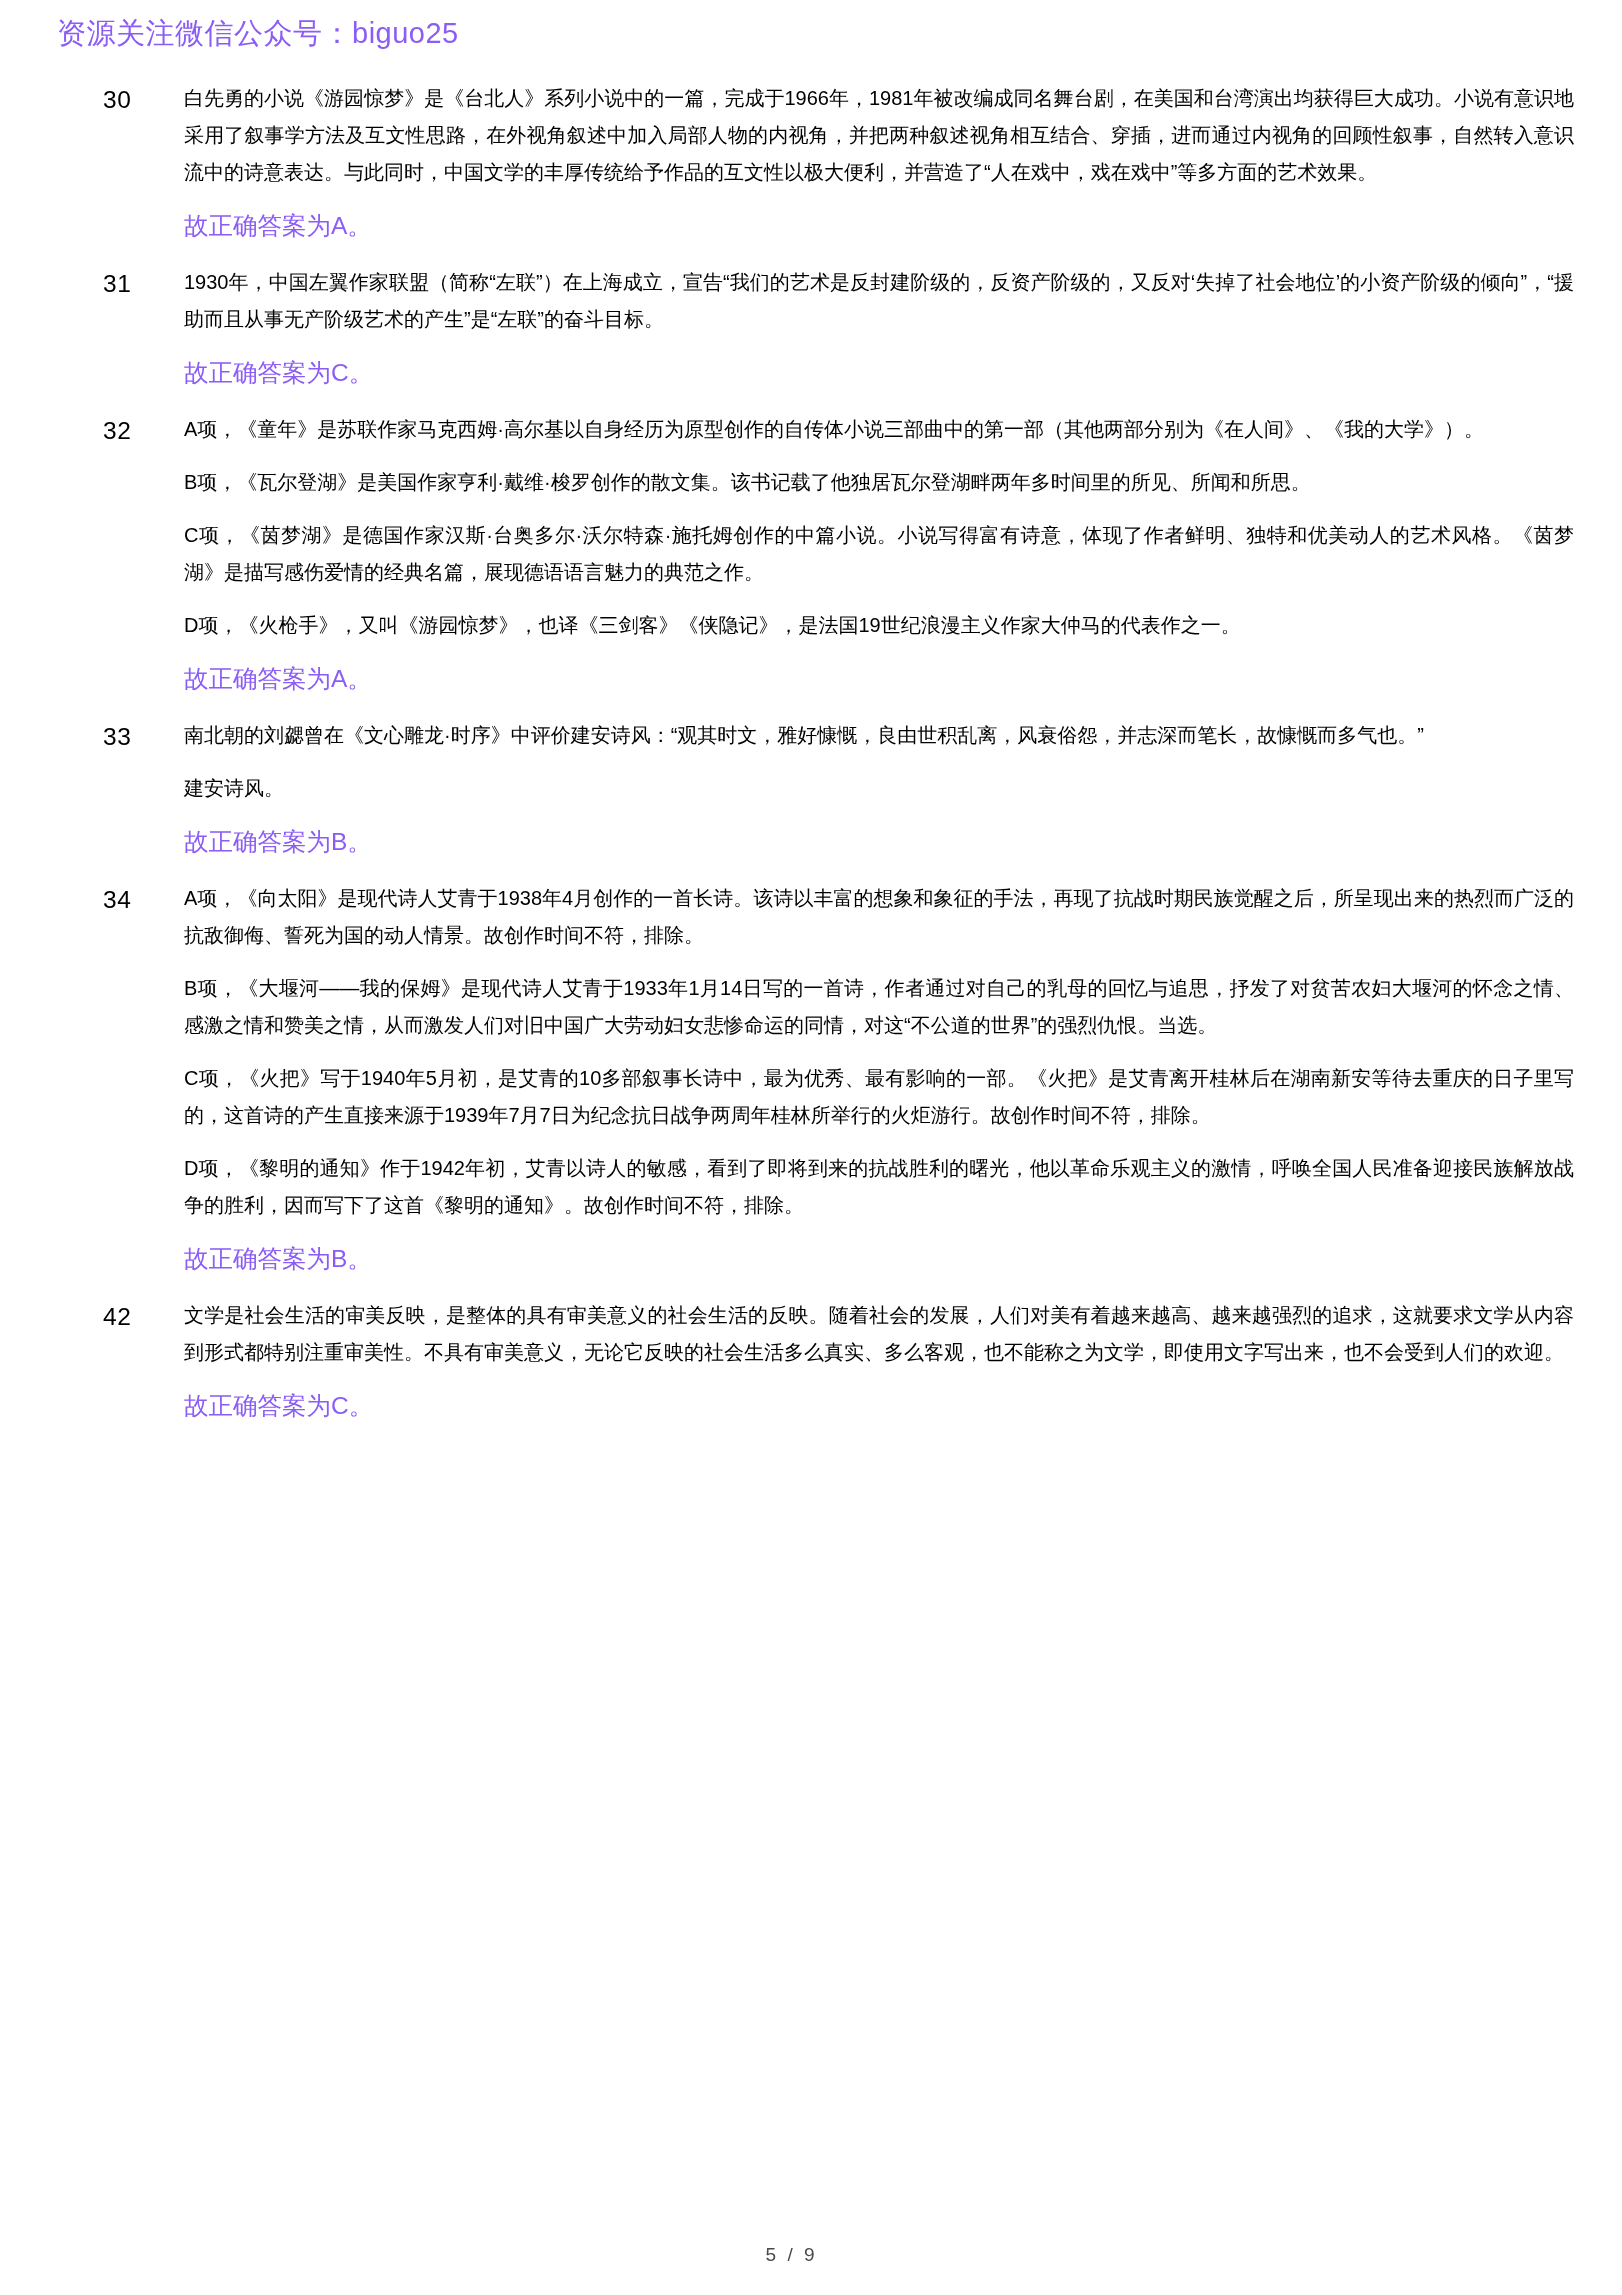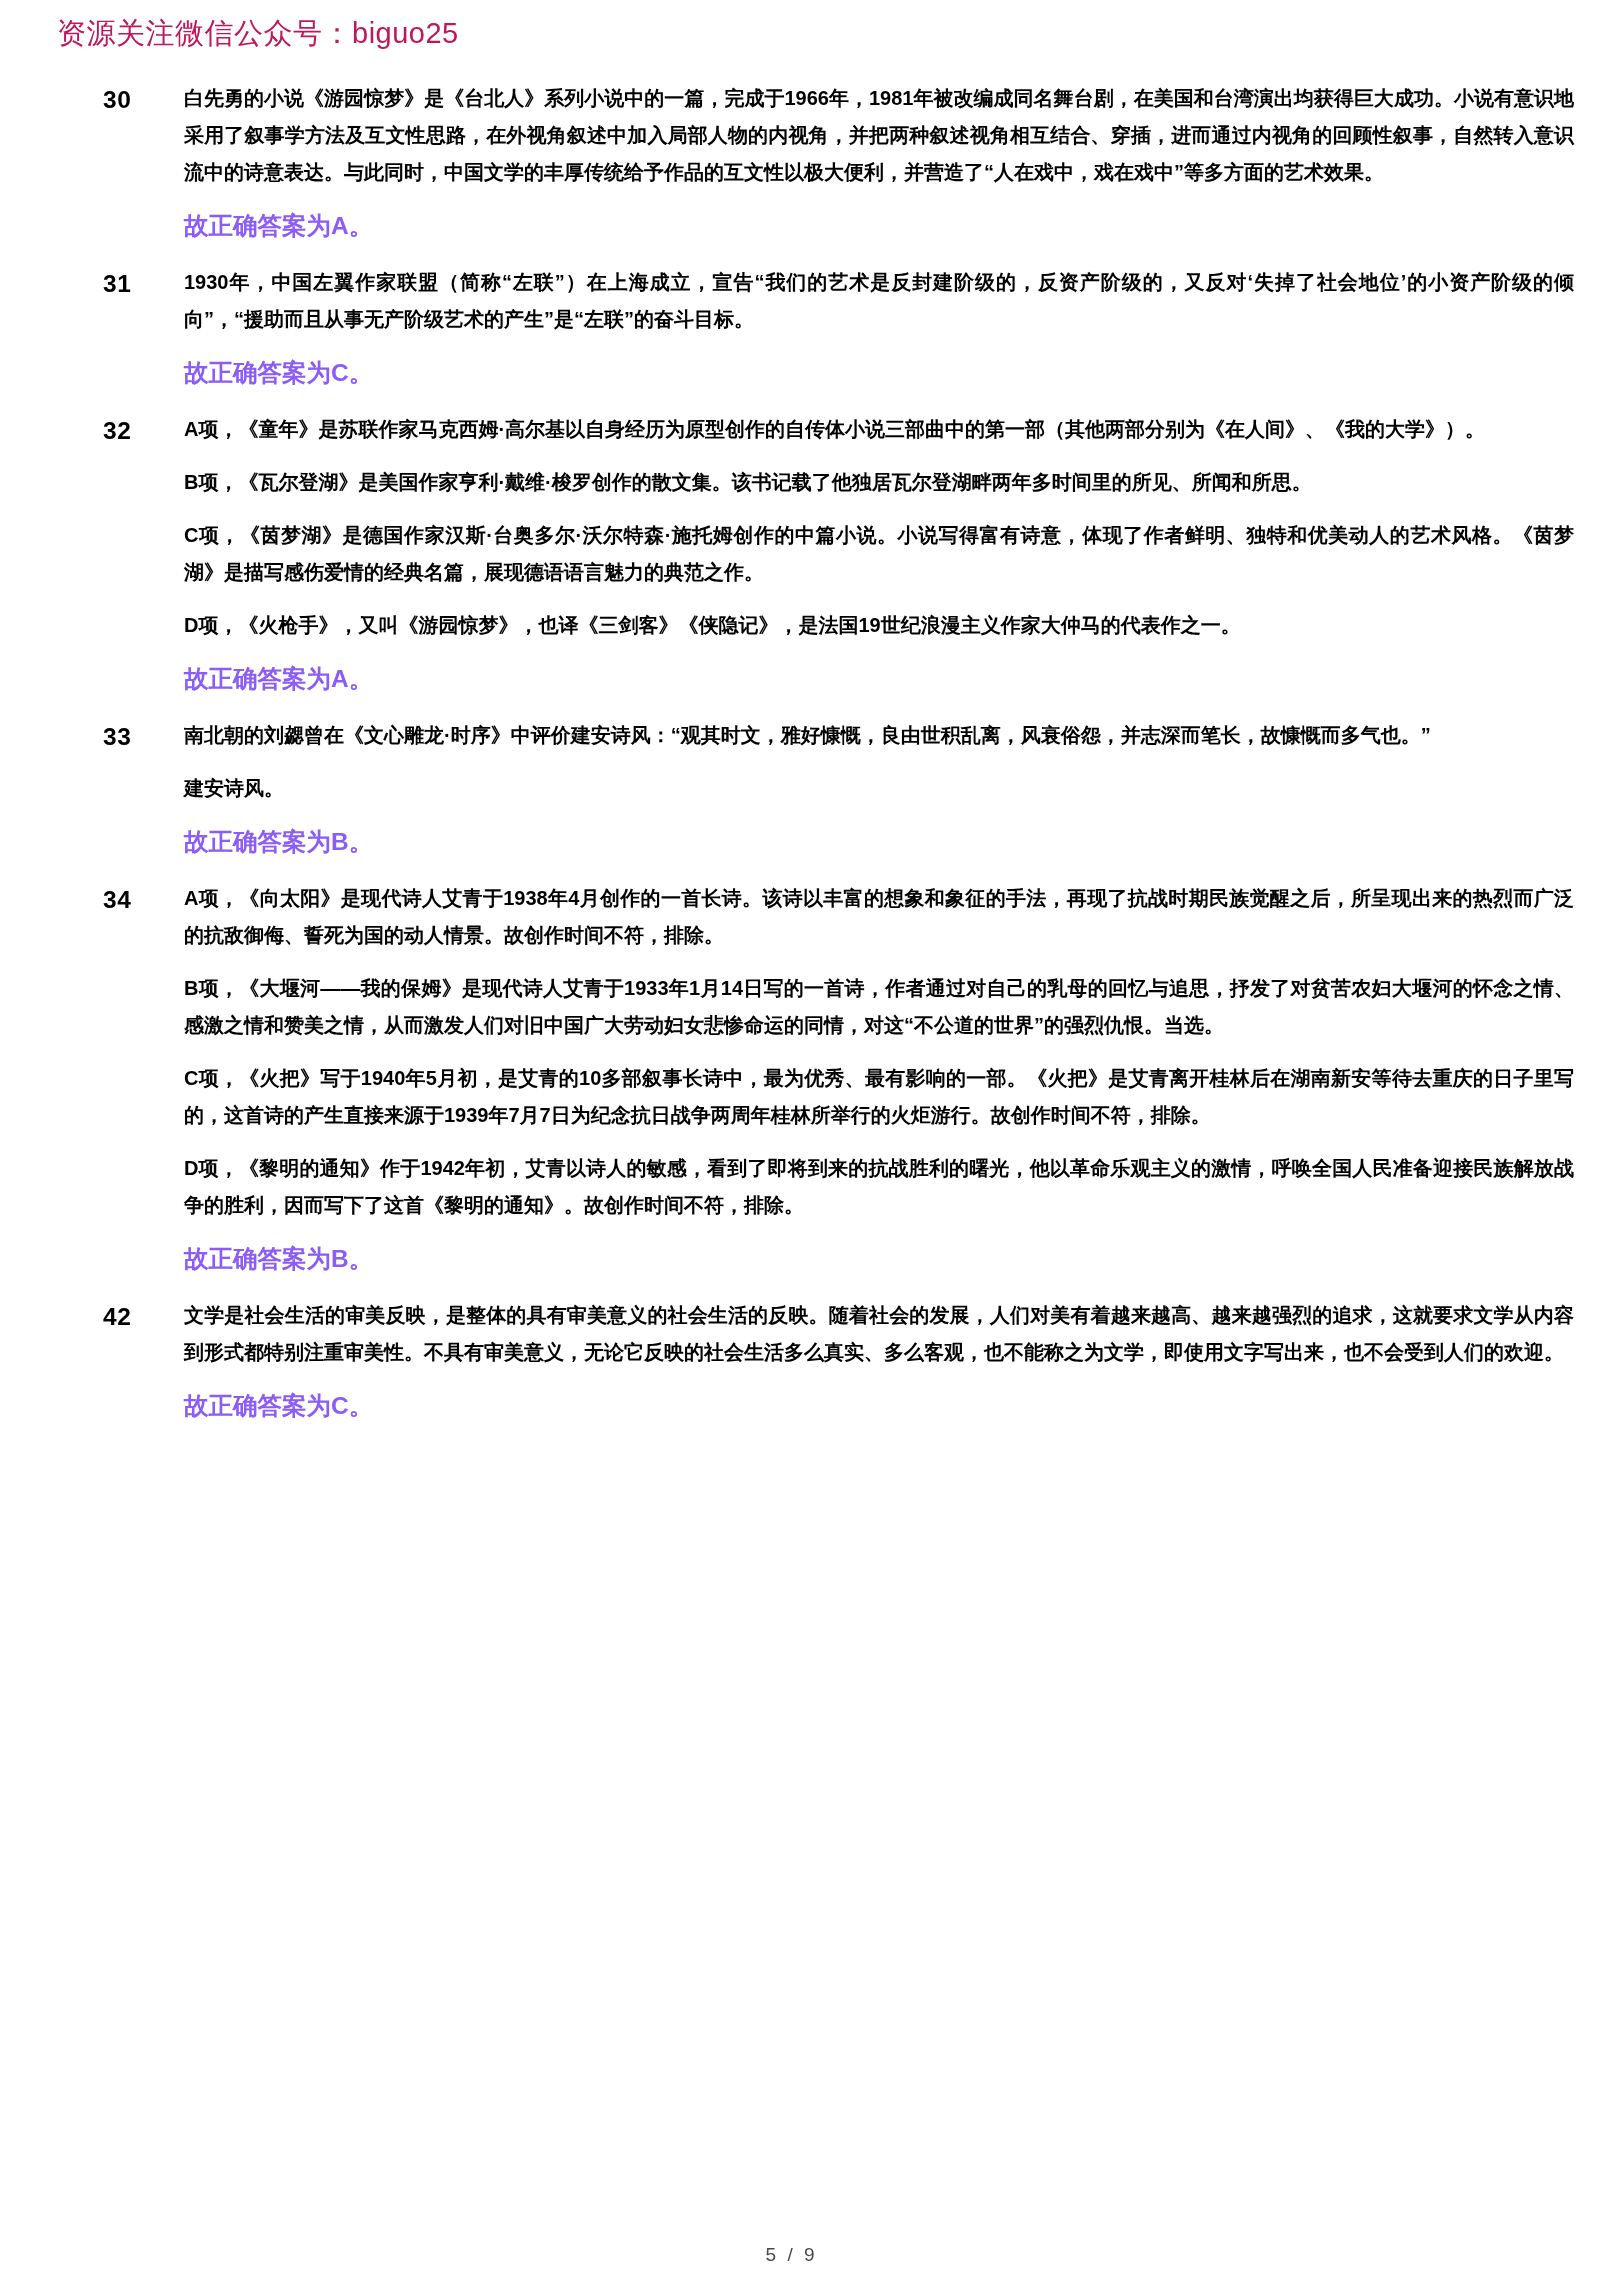--- a/index.html
+++ b/index.html
@@ -24,40 +24,39 @@
     background: #ffffff;
   }
 
   
   .promo-header {
     position: absolute;
     left: 57px;
     top: 18px;
     font-size: 29px;
     line-height: 1.1;
-    color: #be185d;
+    color: #8b5cf6;
     letter-spacing: 0.5px;
     white-space: nowrap;
   }
 
   
   .content {
     position: absolute;
     left: 0;
     top: 80px;
     width: 1622px;
   }
 
   
   .qblock {
     position: relative;
     padding-left: 184px;   
     padding-right: 48px;
     margin-bottom: 0;
-    font-weight: bold;
   }
 
   .qnum {
     position: absolute;
     left: 103px;
     top: 0.9px;
     width: 57px;
     font-size: 24.5px;
     line-height: 37px;
     color: #000;

